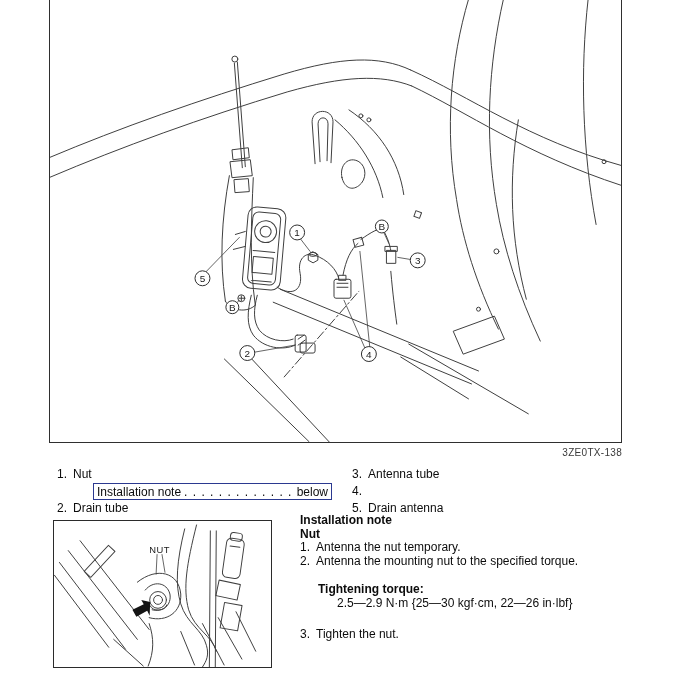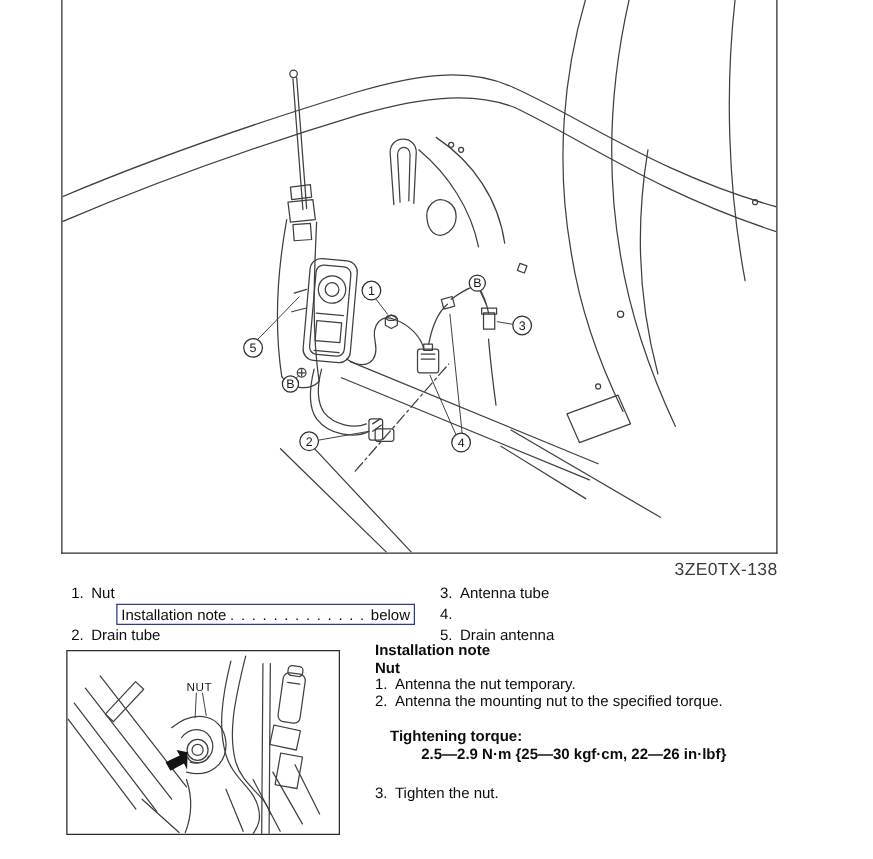--- a/index.html
+++ b/index.html
@@ -10,21 +10,21 @@
   }
   
   .main-fig{
     position:absolute;left:49px;top:0;width:573px;height:443px;
     box-sizing:border-box;
     border-left:1.5px solid #2f2f2f;border-right:1.5px solid #2f2f2f;border-bottom:1.5px solid #2f2f2f;
     background:#fff;
   }
   .main-fig svg,.detail-fig svg{display:block;width:100%;height:100%;}
   .figcode{
-    position:absolute;font-size:14px;color:#3a3a3a;letter-spacing:.3px;
+    position:absolute;font-size:10px;color:#3a3a3a;letter-spacing:.3px;
     font-family:"Liberation Sans",sans-serif;
   }
   .figcode-138{top:447px;right:76px;}
   .figcode-139{top:698px;right:421px;}
   
   .parts-col{position:absolute;font-size:12px;line-height:17px;color:#0c0c0c;}
   .parts-left{left:57px;top:466px;width:290px;}
   .parts-right{left:352px;top:466px;width:290px;}
   .part-row{display:flex;white-space:nowrap;}
   .part-num{width:16px;flex:0 0 16px;}
@@ -35,22 +35,22 @@
     padding:0 3px;font-size:12px;line-height:14px;color:#0c0c0c;
   }
   .note-link .leader{flex:1;overflow:hidden;white-space:nowrap;padding:0 3px;letter-spacing:1px;}
   
   .install-note{position:absolute;left:300px;top:514px;width:392px;font-size:12px;line-height:13.5px;color:#0c0c0c;}
   .install-note .hd{font-weight:bold;}
   .step{display:flex;}
   .step .num{width:16px;flex:0 0 16px;}
   .spacer14{height:15px;}
   .spacer17{height:18px;}
-  .torque-label{font-weight:bold;margin-left:12px;}
-  .torque-value{font-weight:bold;margin-left:37px;}
+  .torque-label{font-weight:bold;margin-left:18px;}
+  .torque-value{font-weight:normal;margin-left:37px;}
   
   .detail-fig{
     position:absolute;left:53px;top:520px;width:219px;height:148px;
     box-sizing:border-box;border:1.3px solid #2b2b2b;background:#fff;
   }
   
   .art{stroke:#3f3f3f;fill:none;stroke-width:1;stroke-linecap:round;stroke-linejoin:round;}
   .thin{stroke-width:.8;}
   .callout circle{fill:#fff;stroke:#2e2e2e;stroke-width:1;}
   .callout text{fill:#1a1a1a;font-family:"Liberation Sans",sans-serif;font-size:10px;text-anchor:middle;stroke:none;}

